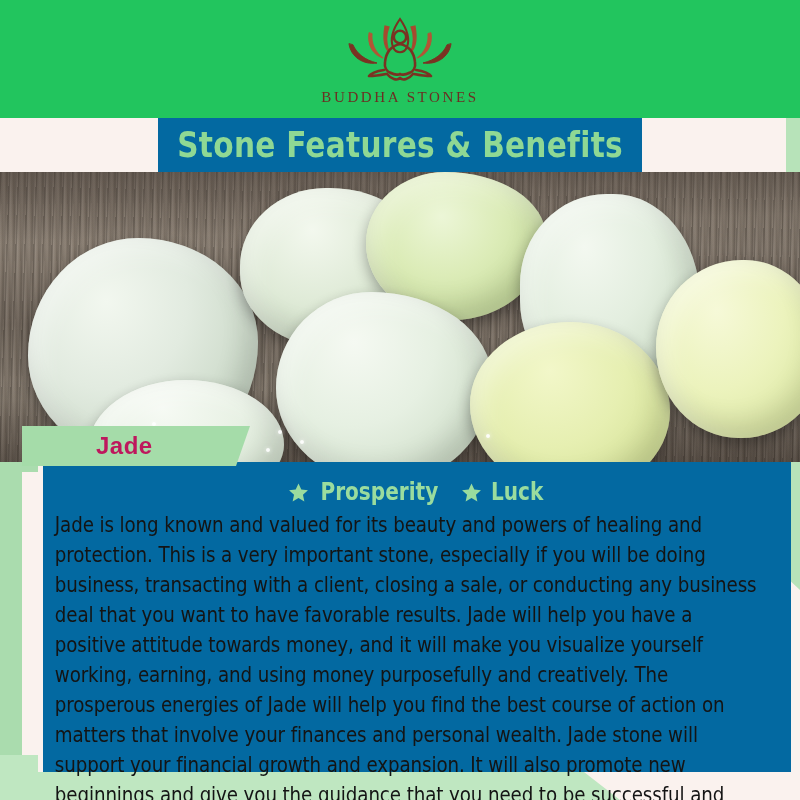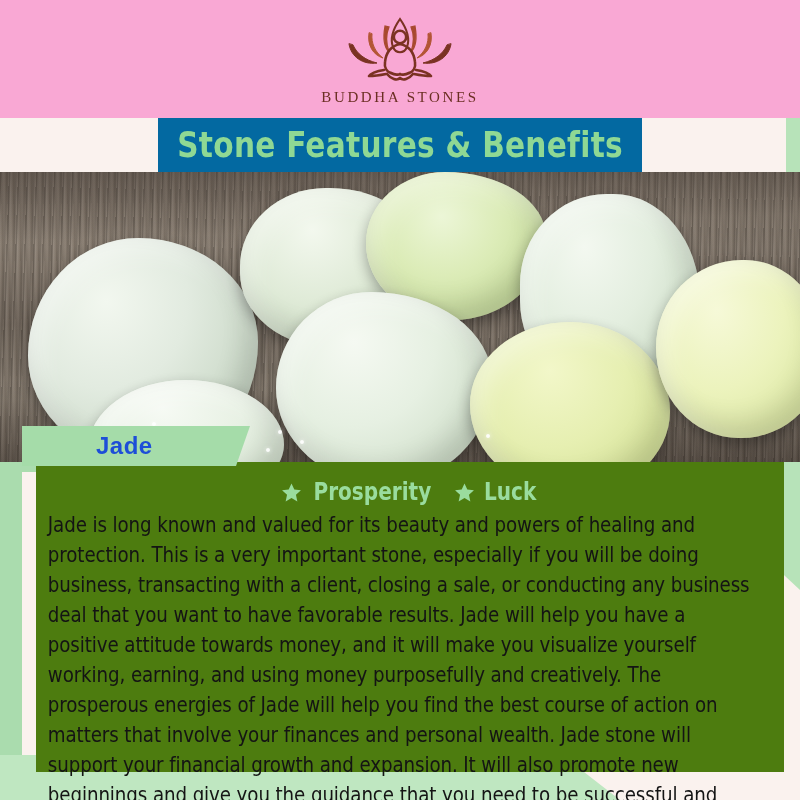--- a/index.html
+++ b/index.html
@@ -86,21 +86,21 @@
   .brand {
     position: absolute;
     top: 0;
     left: 0;
     width: 800px;
     height: 118px;
     display: flex;
     flex-direction: column;
     align-items: center;
     justify-content: center;
-    background: #f9a8d4;
+    background: #22c55e;
   }
   .brand-mark {
     width: 150px;
     height: 74px;
     display: block;
   }
   .brand-name {
     margin-top: 2px;
     font-family: "Liberation Serif", serif;
     font-size: 15px;
@@ -214,34 +214,34 @@
     width: 228px;
     height: 40px;
     background: #a5dca9;
     clip-path: polygon(0 0, 100% 0, calc(100% - 14px) 100%, 0 100%);
     display: flex;
     align-items: center;
     z-index: 5;
   }
   .jade-text {
     margin-left: 74px;
-    color: #1d4ed8;
+    color: #be185d;
     font-size: 24px;
     font-weight: 700;
     letter-spacing: 0.5px;
   }
 
   
   .content {
     position: absolute;
     top: 462px;
-    left: 36px;
+    left: 43px;
     width: 748px;
     height: 310px;
-    background: #4d7c0f;
+    background: #0369a1;
     z-index: 3;
   }
 
   .benefits {
     display: flex;
     align-items: center;
     justify-content: center;
     gap: 18px;
     padding-top: 14px;
     height: 32px;

